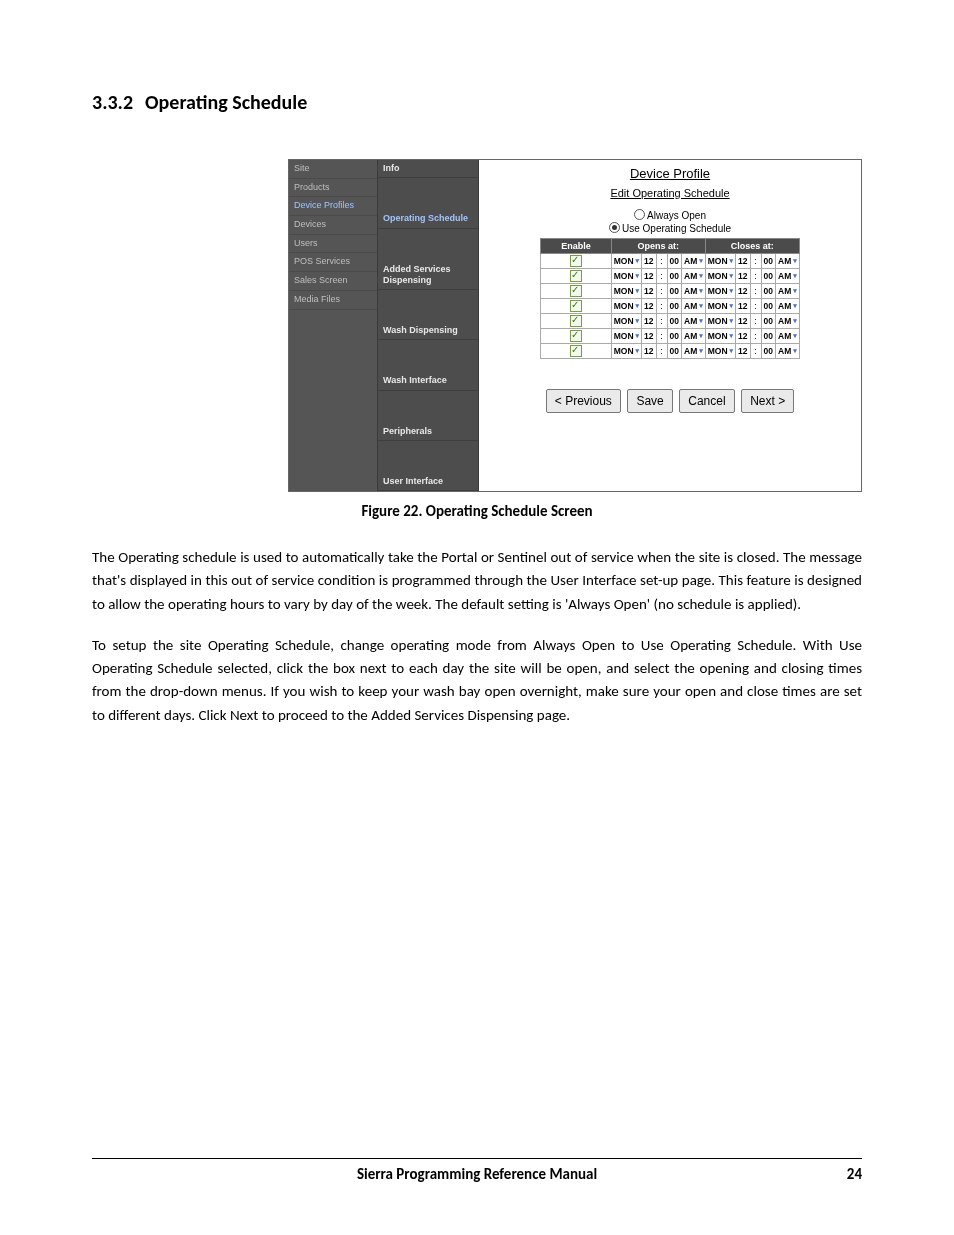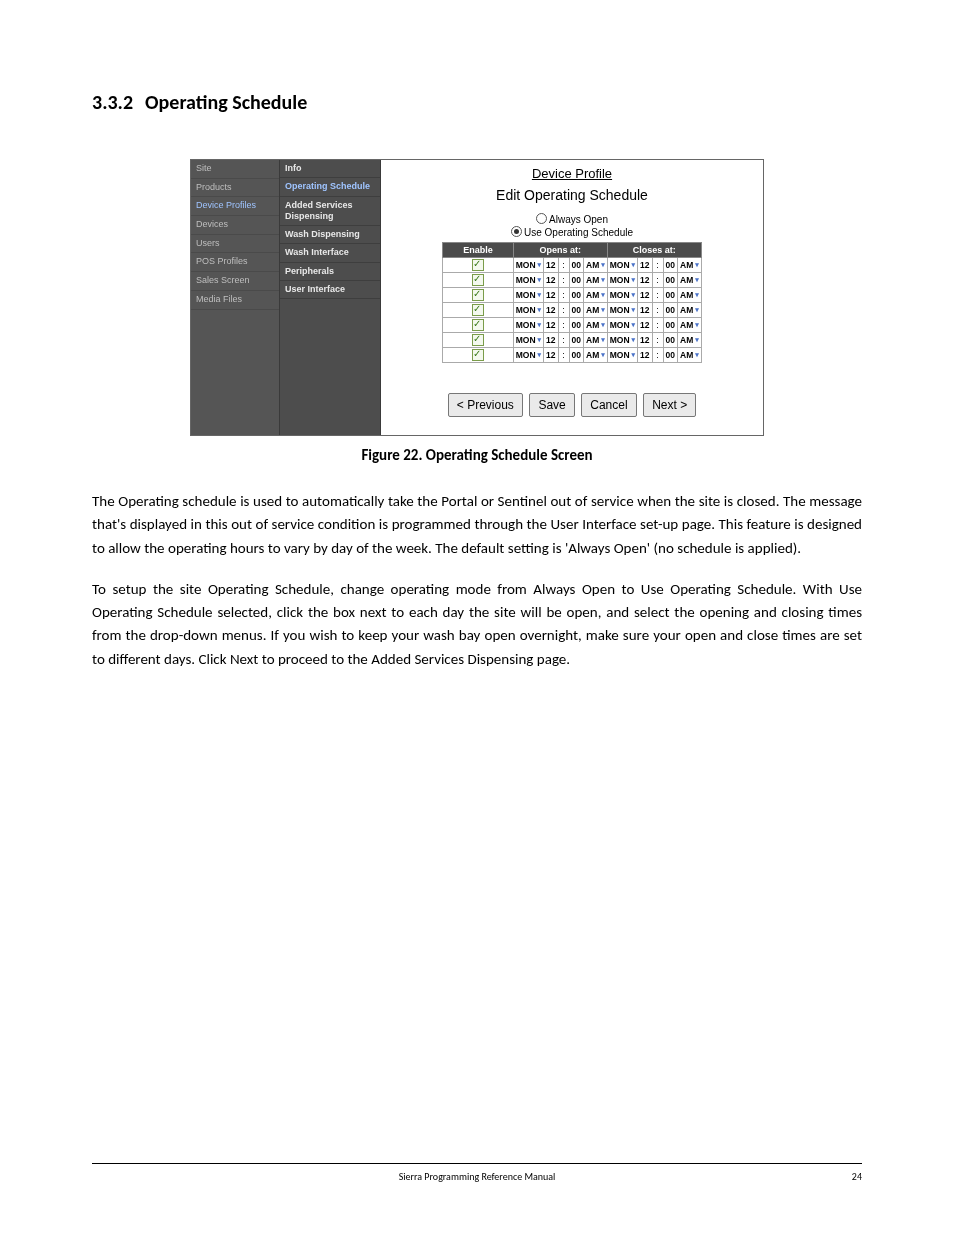--- a/index.html
+++ b/index.html
@@ -19,21 +19,21 @@
   .section-heading {
     font-size: 20px;
     font-weight: bold;
     margin: 0 0 30px 0;
   }
   .num { display: inline-block; margin-right: 12px; }
 
   
   .figure-wrap {
     display: flex;
-    justify-content: center;
+    justify-content: flex-end;
     margin: 45px 0 8px 0;
   }
   .app-window {
     width: 572px;
     border: 1px solid #666;
     background: #5a5a5a;
     font-family: Verdana, Arial, sans-serif;
     font-size: 9px;
     color: #d0d0d0;
     display: flex;
@@ -55,20 +55,21 @@
     cursor: pointer;
   }
   .nav-item.hl { color: #9fc4ff; }
 
   .subnav-col {
     width: 100px;
     background: #4d4d4d;
     border-right: 1px solid #3a3a3a;
     display: flex;
     flex-direction: column;
+    gap: 32px;
   }
   .subnav-item {
     padding: 3px 5px;
     border-bottom: 1px solid #3e3e3e;
     color: #e8e8e8;
     font-weight: bold;
     font-size: 9px;
     line-height: 1.25;
     cursor: pointer;
   }
@@ -82,21 +83,22 @@
   }
   .dp-title {
     text-align: center;
     font-size: 13px;
     text-decoration: underline;
     margin-bottom: 6px;
     color: #000;
   }
   .dp-sub {
     text-align: center;
-    font-size: 14px;
+    font-size: 11px;
+    text-decoration: underline;
     margin-bottom: 10px;
     color: #000;
   }
   .radio-row {
     text-align: center;
     font-size: 10px;
     line-height: 1.3;
     margin-bottom: 3px;
   }
   .radio-row label { display: inline-block; }
@@ -201,21 +203,22 @@
   .footer-rule {
     border: none;
     border-top: 1px solid #000;
     margin: 0;
   }
   .footer {
     position: absolute;
     left: 92px;
     right: 92px;
     bottom: 52px;
-    font-size: 10px;
+    font-size: 15px;
+    font-weight: bold;
   }
   .footer-line {
     display: flex;
     justify-content: space-between;
     padding-top: 6px;
   }
   .footer-center {
     position: absolute;
     left: 0; right: 0;
     text-align: center;
@@ -233,21 +236,21 @@
 
   <div class="figure-wrap">
     <div class="app-window">
 
       <div class="nav-col" id="nav-col">
           <div class="nav-item">Site</div>
           <div class="nav-item">Products</div>
           <div class="nav-item hl">Device Profiles</div>
           <div class="nav-item">Devices</div>
           <div class="nav-item">Users</div>
-          <div class="nav-item">POS Profiles</div>
+          <div class="nav-item">POS Services</div>
           <div class="nav-item">Sales Screen</div>
           <div class="nav-item">Media Files</div>
         </div>
 
       <div class="subnav-col" id="subnav-col">
           <div class="subnav-item">Info</div>
           <div class="subnav-item sel">Operating Schedule</div>
           <div class="subnav-item">Added Services Dispensing</div>
           <div class="subnav-item">Wash Dispensing</div>
           <div class="subnav-item">Wash Interface</div>

